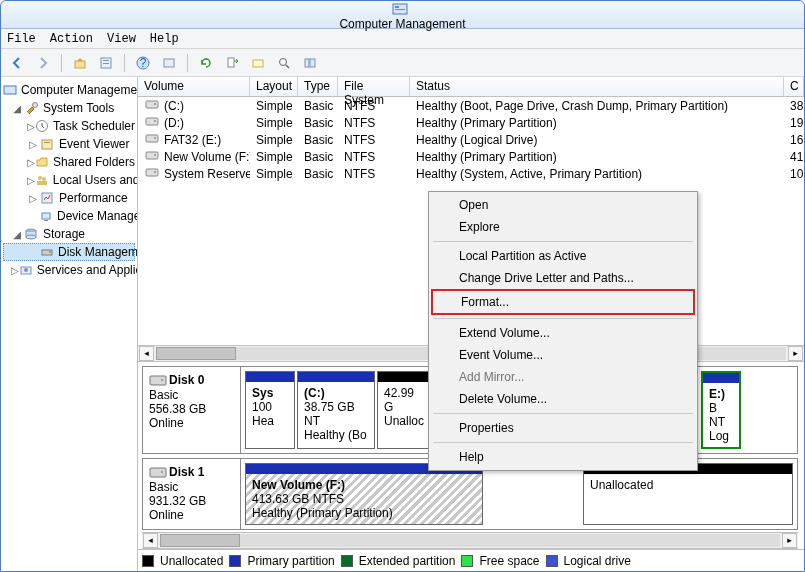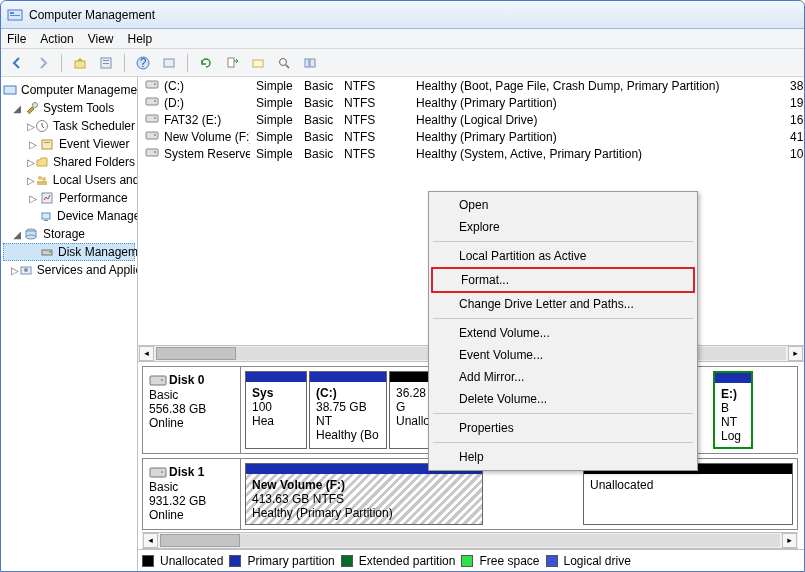--- a/index.html
+++ b/index.html
@@ -1,20 +1,20 @@
 <!DOCTYPE html>
 <html><head>
 <meta charset="utf-8">
 <style>
 * { box-sizing: border-box; margin: 0; padding: 0; font-family: "Segoe UI", Tahoma, sans-serif; font-size: 12px; }
 body { background: #fff; width: 805px; height: 572px; overflow: hidden; border: 1px solid #4a7ac9; border-radius: 6px 6px 0 0; }
-.titlebar { height: 28px; background: linear-gradient(#f1f6fb,#dbe8f7); display: flex; align-items: center; padding: 0 6px; border-bottom: 1px solid #a0b7d6; border-radius: 6px 6px 0 0;}
+.titlebar { height: 28px; background: linear-gradient(#f1f6fb,#dbe8f7); display: flex; align-items: center; padding: 0 6px; border-bottom: 1px solid #a0b7d6; border-radius: 6px 6px 0 0; flex-direction: column;}
 .titlebar .icon { width: 16px; height: 16px; margin-right: 6px; display:inline-flex; align-items:center; justify-content:center;}
 .menubar { height: 20px; background: #f4f5f6; padding: 0 6px; display: flex; gap: 14px; align-items: center; border-bottom: 1px solid #d6d6d6;}
-.menubar span { cursor: default; }
+.menubar span { cursor: default; font-family: Liberation Mono, monospace; }
 .toolbar { height: 28px; background: #f4f5f6; border-bottom: 1px solid #d6d6d6; display:flex; align-items:center; padding:0 6px; gap:6px;}
 .toolbar .tbtn { width:20px; height:20px; display:flex; align-items:center; justify-content:center; border:1px solid transparent; }
 .toolbar .sep { width:1px; height:18px; background:#c0c0c0; margin:0 2px; }
 .content { display:flex; height: calc(572px - 28px - 20px - 28px - 2px); }
 .tree { width: 195px; border-right: 1px solid #c0c0c0; padding: 4px 2px; overflow:hidden; }
 .tree .node { display:flex; align-items:center; height:18px; white-space:nowrap; }
 .tree .tw { width:12px; text-align:center; color:#666; font-size:10px; }
 .tree .ticon { width:16px; height:16px; margin-right:4px; display:inline-flex; align-items:center; justify-content:center; }
 .tree .sel { background:#cde6f7; border:1px dotted #5a90c9; }
 .right { flex:1; display:flex; flex-direction:column; position:relative;}
@@ -32,21 +32,21 @@
 .diskvols { flex:1; display:flex; padding:4px; gap:2px; background:#fff;}
 .vol { border:1px solid #666; padding:4px 6px; display:flex; flex-direction:column; }
 .vol .bar { height:10px; margin:-4px -6px 4px -6px; }
 .vol.sel { border:2px solid #0a8a0a; }
 .vol.sel .bar { margin:-4px -6px 4px -6px; }
 .hatched { background: repeating-linear-gradient(135deg,#fff,#fff 3px,#c8c8c8 3px,#c8c8c8 6px); }
 .legend { height:22px; border-top:1px solid #c0c0c0; padding:2px 4px; display:flex; align-items:center; gap:6px; }
 .legend .sw { width:12px; height:12px; border:1px solid #555; }
 .ctxmenu { position:absolute; left:290px; top:114px; width:270px; background:#f1f1f1; border:1px solid #9a9a9a; box-shadow:2px 2px 4px rgba(0,0,0,.25); padding:2px;}
 .ctxmenu .mi { padding:4px 10px 4px 28px; cursor:default; }
-.ctxmenu .mi.dis { color:#000000; }
+.ctxmenu .mi.dis { color:#737373; }
 .ctxmenu .msep { height:1px; background:#c8c8c8; margin:3px 2px; }
 .ctxmenu .hl { border:2px solid #d22; }
 svg { display:block; }
 </style>
 </head>
 <body>
 
 <div class="titlebar">
   <span class="icon">
     <svg width="16" height="16">
@@ -241,32 +241,40 @@
             <rect x="2" y="4" width="10" height="7" fill="#e9eef5" stroke="#7a93b5"></rect>
             <circle cx="7" cy="7" r="2" fill="#7a93b5"></circle>
           </svg>
         </span>
         <span>Services and Applications</span>
       </div>
   </div>
 
   <div class="right">
 
+    <div class="listhdr">
+      <div class="col" style="width:112px">Volume</div>
+      <div class="col" style="width:48px">Layout</div>
+      <div class="col" style="width:40px">Type</div>
+      <div class="col" style="width:72px">File System</div>
+      <div class="col" style="flex:1">Status</div>
+      <div class="col" style="width:20px">C</div>
+    </div>
     <div class="listrows" id="volrows">
         <div class="row">
           <div class="cell" style="width:112px"><span class="vicon">
               <svg width="14" height="11">
                 <rect x="1" y="2" width="12" height="7" rx="1" fill="#e0e0e0" stroke="#888"></rect>
                 <circle cx="10" cy="5" r="1" fill="#6aa84f"></circle>
               </svg>
             </span><span>(C:)</span></div>
           <div class="cell" style="width:48px">Simple</div>
           <div class="cell" style="width:40px">Basic</div>
           <div class="cell" style="width:72px">NTFS</div>
-          <div class="cell" style="flex:1">Healthy (Boot, Page File, Crash Dump, Primary Partition)</div>
+          <div class="cell" style="flex:1">Healthy (Boot, Page Drive, Crash Dump, Primary Partition)</div>
           <div class="cell" style="width:20px">38</div>
         </div>
         <div class="row">
           <div class="cell" style="width:112px"><span class="vicon">
               <svg width="14" height="11">
                 <rect x="1" y="2" width="12" height="7" rx="1" fill="#e0e0e0" stroke="#888"></rect>
                 <circle cx="10" cy="5" r="1" fill="#6aa84f"></circle>
               </svg>
             </span><span>(D:)</span></div>
           <div class="cell" style="width:48px">Simple</div>
@@ -331,36 +339,36 @@
           <div class="diskinfo">
             <div><span class="dicon"><svg width="18" height="13">
                   <rect x="1" y="2" width="16" height="9" rx="1" fill="#d8d8d8" stroke="#777"></rect>
                   <circle cx="13" cy="6" r="1" fill="#6aa84f"></circle>
                 </svg></span><b>Disk 0</b></div>
             <div>Basic</div>
             <div>556.38 GB</div>
             <div>Online</div>
           </div>
           <div class="diskvols">
-            <div class="vol" style="width: 62px;">
+            <div class="vol" style="width: 50px;">
               <div class="bar" style="background:#1a2fb0"></div>
               <div><b>Sys</b></div>
               <div>100</div>
               <div>Hea</div>
             </div>
             <div class="vol" style="width: 78px;">
               <div class="bar" style="background:#1a2fb0"></div>
               <div><b>(C:)</b></div>
               <div>38.75 GB NT</div>
               <div>Healthy (Bo</div>
             </div>
             <div class="vol" style="width: 54px;">
               <div class="bar" style="background:#000"></div>
               <div><b></b></div>
-              <div>36.28 G</div>
+              <div>42.99 G</div>
               <div>Unalloc</div>
             </div>
             <div style="width: 266px;"></div>
             <div class="vol sel" style="width: 40px;">
               <div class="bar" style="background:#1a2fb0"></div>
               <div><b>E:)</b></div>
               <div>B NT</div>
               <div>Log</div>
             </div>
           </div>
@@ -412,22 +420,22 @@
         <span>Free space</span>
       <span class="sw" style="background:#3b53d6"></span>
         <span>Logical drive</span>
     </div>
 
     <div class="ctxmenu">
       <div class="mi">Open</div>
       <div class="mi">Explore</div>
       <div class="msep"></div>
       <div class="mi">Local Partition as Active</div>
+      <div class="mi">Change Drive Letter and Paths...</div>
       <div class="mi hl">Format...</div>
-      <div class="mi">Change Drive Letter and Paths...</div>
       <div class="msep"></div>
       <div class="mi">Extend Volume...</div>
       <div class="mi">Event Volume...</div>
       <div class="mi dis">Add Mirror...</div>
       <div class="mi">Delete Volume...</div>
       <div class="msep"></div>
       <div class="mi">Properties</div>
       <div class="msep"></div>
       <div class="mi">Help</div>
     </div>

